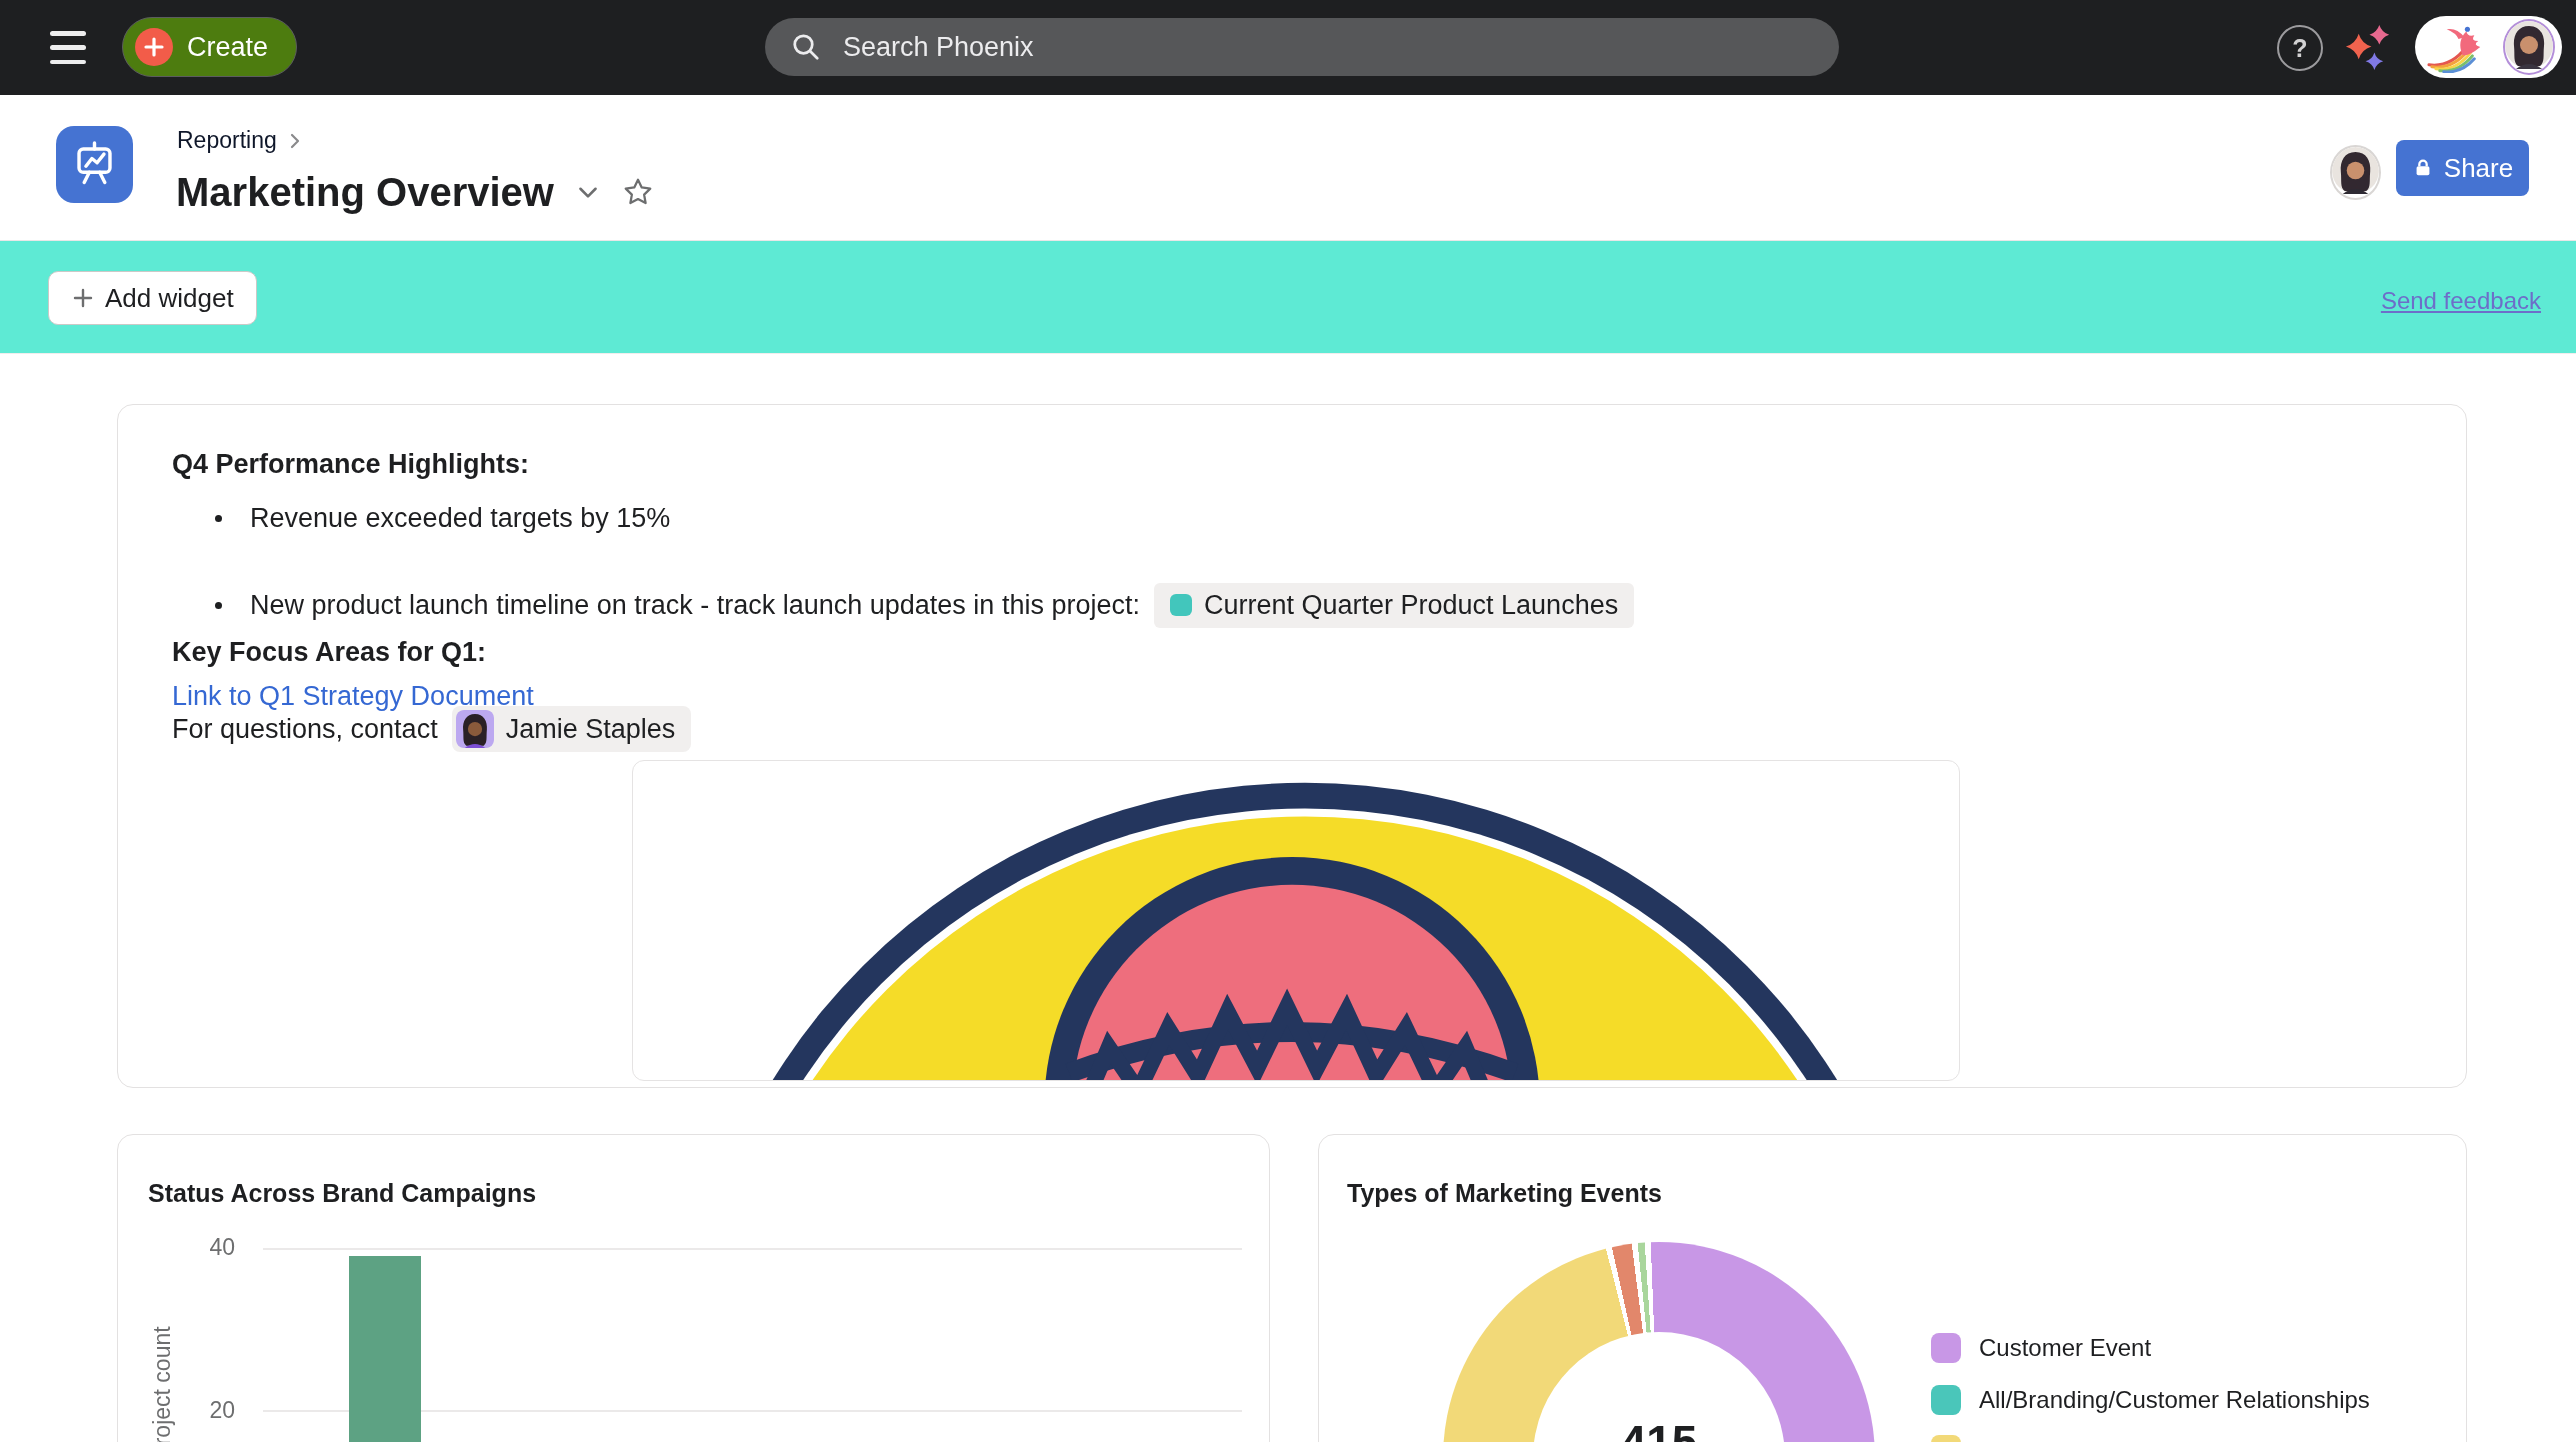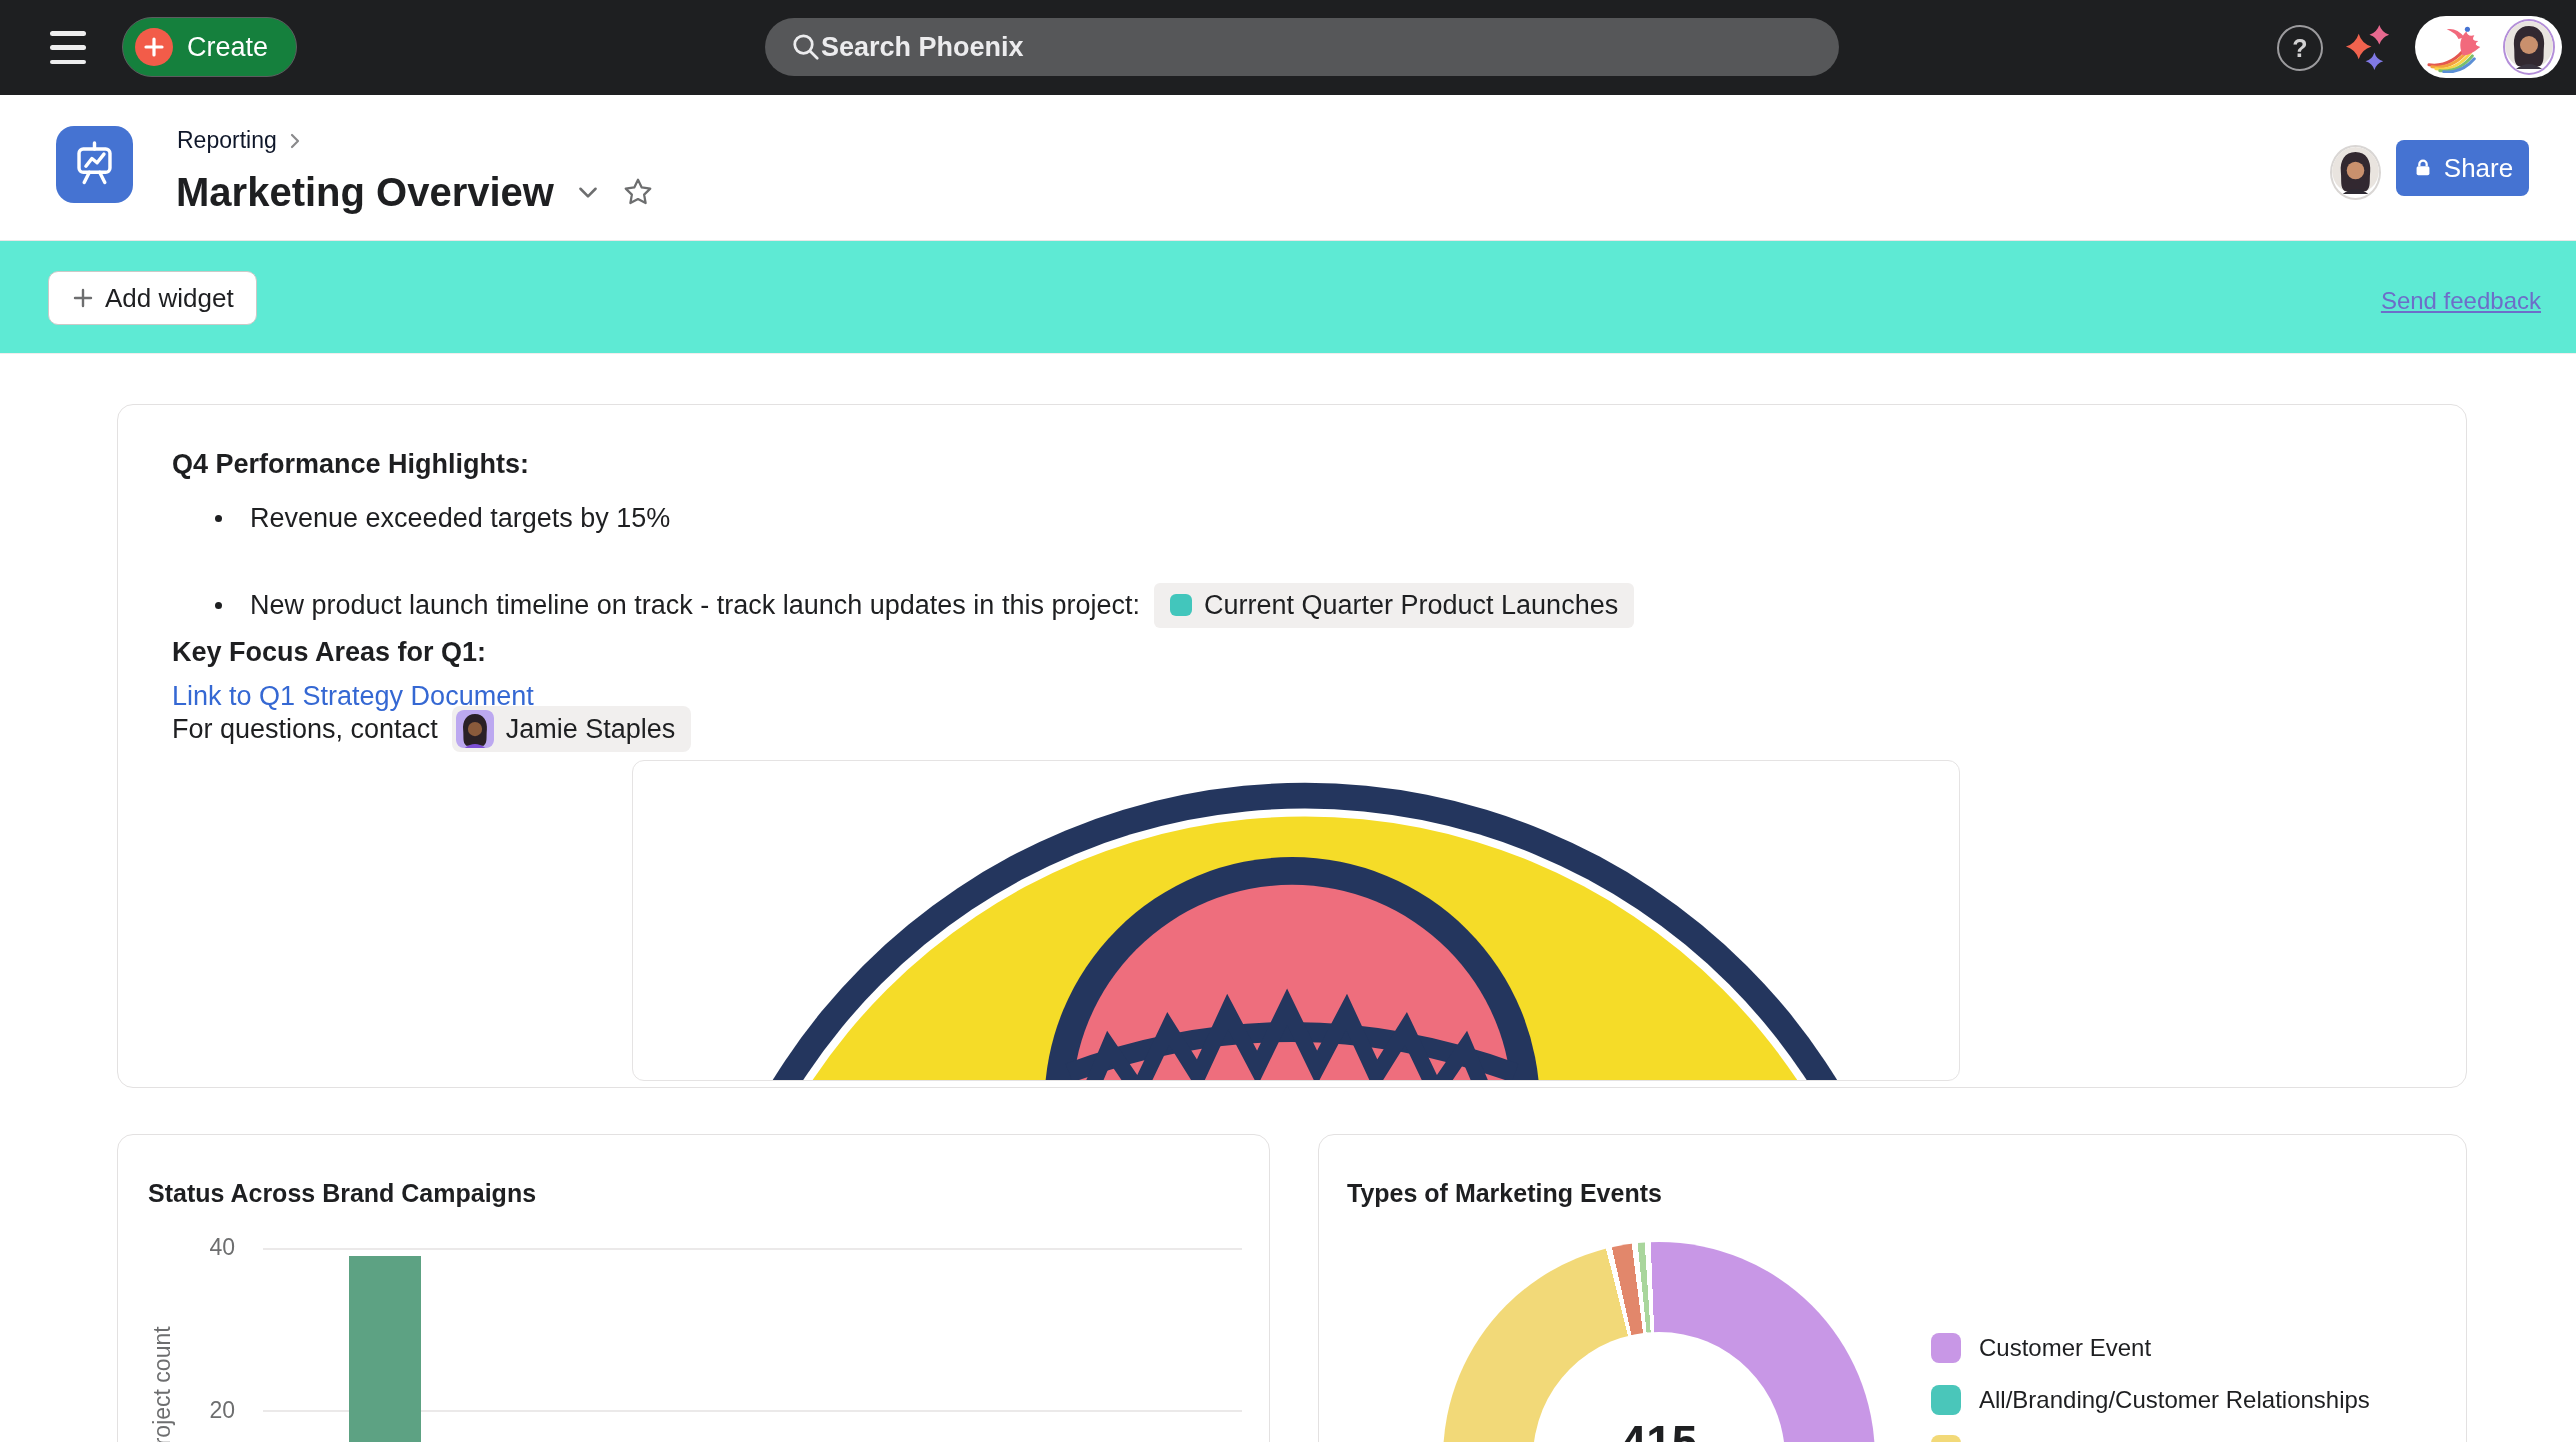--- a/index.html
+++ b/index.html
@@ -3,24 +3,24 @@
 <meta charset="utf-8">
 <style>
   html,body{margin:0;padding:0;}
   *{box-sizing:border-box;font-family:"Liberation Sans",sans-serif;}
   #app{position:relative;width:2576px;height:1443px;overflow:hidden;background:#ffffff;color:#1e1f21;}
 
   
   .topbar{position:absolute;left:0;top:0;width:2576px;height:95px;background:#1e1f21;}
   .hamburger{position:absolute;left:50px;top:31px;width:36px;height:33px;display:flex;flex-direction:column;justify-content:space-between;cursor:pointer;}
   .hamburger span{display:block;height:4.5px;border-radius:3px;background:#ededee;}
-  .create-btn{position:absolute;left:122px;top:17px;height:60px;border-radius:31px;border:1.5px solid #5c5d5f;background:#15803d;display:flex;align-items:center;gap:14px;padding:0 28px 0 12px;cursor:pointer;}
+  .create-btn{position:absolute;left:122px;top:17px;height:60px;border-radius:31px;border:1.5px solid #5c5d5f;background:#4d7c0f;display:flex;align-items:center;gap:14px;padding:0 28px 0 12px;cursor:pointer;}
   .create-plus{width:38px;height:38px;border-radius:50%;background:#f25c49;display:flex;align-items:center;justify-content:center;}
   .create-label{color:#ffffff;font-size:27px;}
-  .searchbar{position:absolute;left:765px;top:18px;width:1074px;height:58px;border-radius:30px;background:#565759;display:flex;align-items:center;gap:0;padding:0 26px;cursor:text;font-weight:bold;}
+  .searchbar{position:absolute;left:765px;top:18px;width:1074px;height:58px;border-radius:30px;background:#565759;display:flex;align-items:center;gap:22px;padding:0 26px;cursor:text;}
   .search-placeholder{color:#ececee;font-size:27px;}
   .help-btn{position:absolute;left:2277px;top:25px;width:46px;height:46px;border-radius:50%;border:2px solid #9c9b9e;color:#d2d1d2;font-size:25px;font-weight:bold;display:flex;align-items:center;justify-content:center;cursor:pointer;}
   .sparkles-btn{position:absolute;left:2342px;top:20px;width:55px;height:55px;cursor:pointer;}
   .account-pill{position:absolute;left:2415px;top:16px;width:147px;height:62px;border-radius:32px;background:#ffffff;display:flex;align-items:center;justify-content:space-between;padding:0 7px 0 8px;cursor:pointer;}
   .avatar{border-radius:50%;overflow:hidden;display:block;}
   .avatar.ring-purple{border:2px solid #b48fd9;}
   .avatar.ring-gray{border:2px solid #d9d6d4;}
 
   
   .pageheader{position:absolute;left:0;top:95px;width:2576px;height:146px;background:#fff;border-bottom:1px solid #e9e7e7;}

